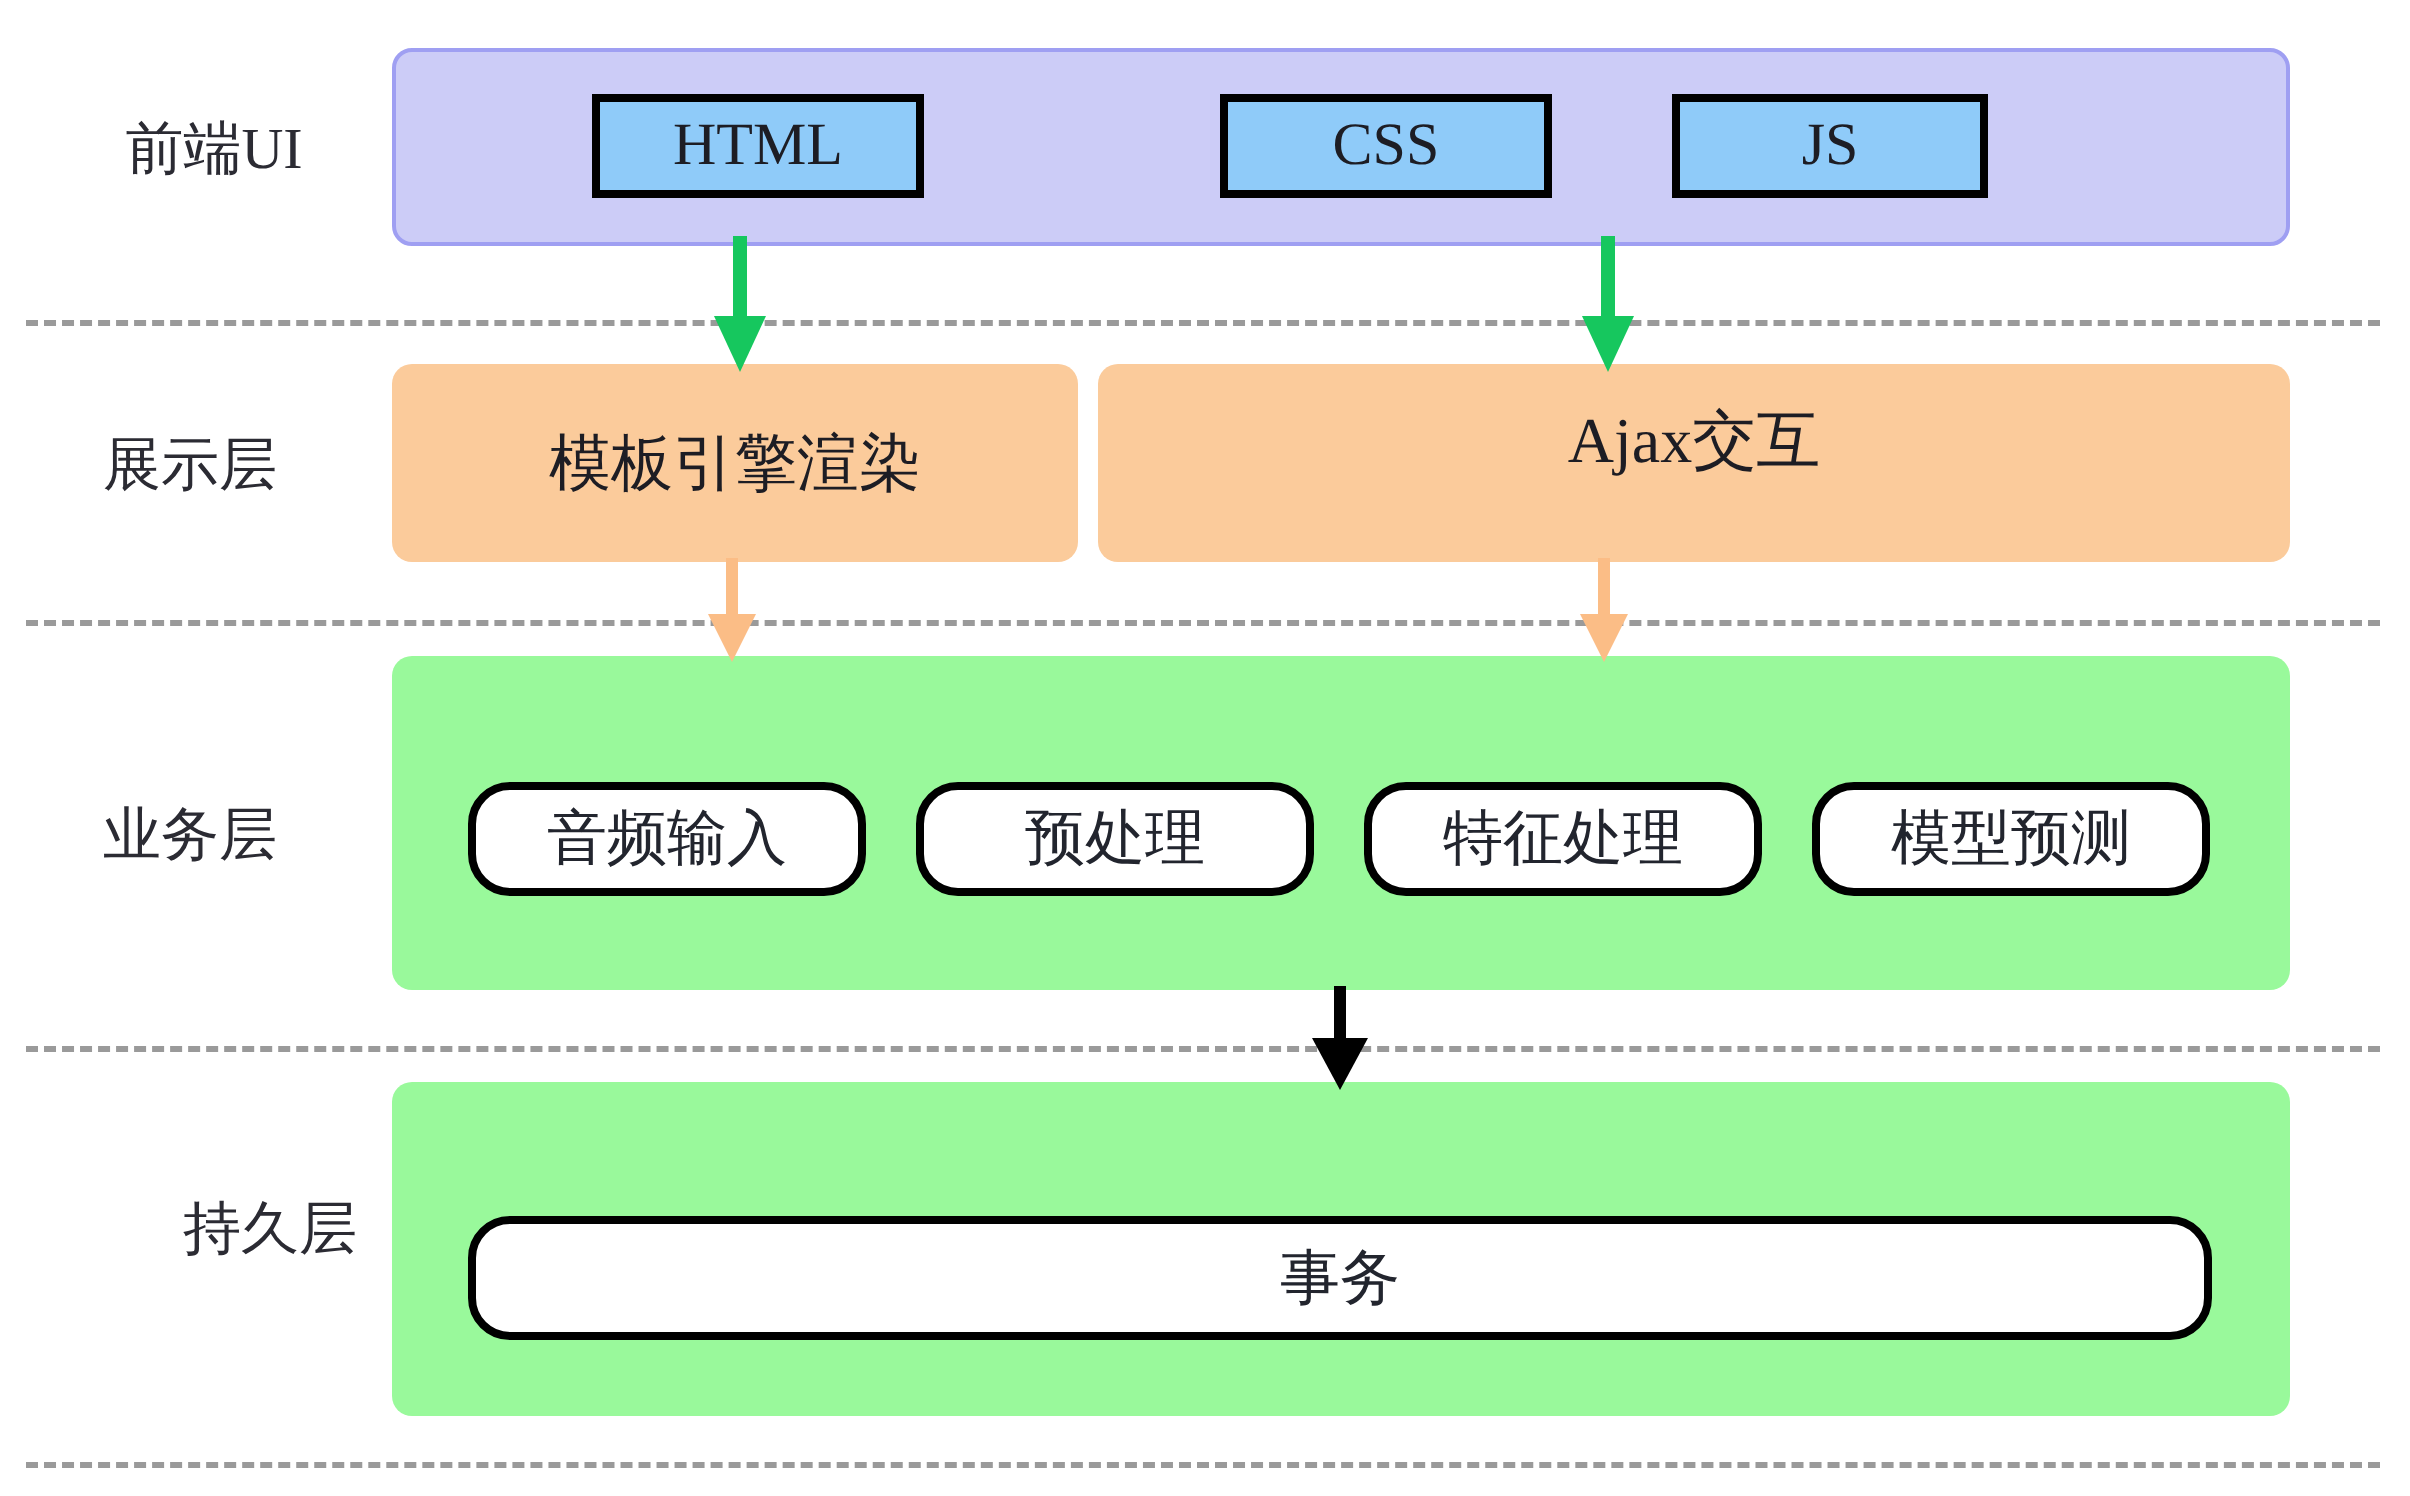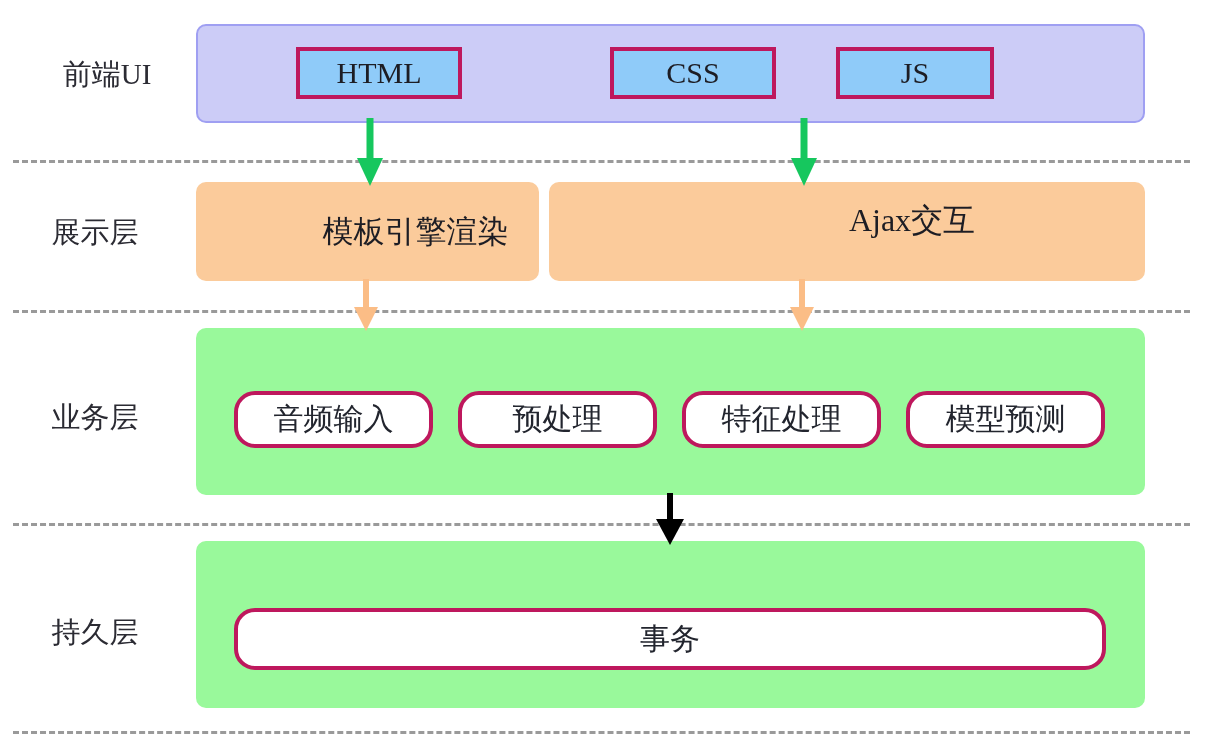--- a/index.html
+++ b/index.html
@@ -56,21 +56,21 @@
     background: #99f99b;
   }
 
   
   .node {
     position: absolute;
     box-sizing: border-box;
     display: flex;
     align-items: center;
     justify-content: center;
-    border: 4px solid #be185d;
+    border: 4px solid #000000;
     white-space: nowrap;
   }
   .node-blue {
     background: #8fcbf9;
     color: #1d1d24;
     font-size: 30px;
     font-family: "Liberation Serif", "DejaVu Serif", serif;
   }
   .node-white {
     background: #ffffff;
@@ -83,21 +83,20 @@
   
   .band-text {
     position: absolute;
     display: flex;
     align-items: center;
     justify-content: center;
     font-size: 31px;
     color: #1d1d24;
     white-space: nowrap;
     font-family: "Liberation Sans", "DejaVu Sans", sans-serif;
-    padding-left: 48px;
   }
   .band-text.serifish {
     font-family: "Liberation Serif", "DejaVu Serif", serif;
     font-size: 32px;
   }
 
   
   .arrow {
     position: absolute;
   }
@@ -108,39 +107,39 @@
 <div id="canvas">
 
   <div class="divider" style="top:160px;"></div>
   <div class="divider" style="top:310px;"></div>
   <div class="divider" style="top:523px;"></div>
   <div class="divider" style="top:731px;"></div>
 
   <div class="row-label" style="top:55px;padding-left:12px;">前端UI</div>
   <div class="row-label" style="top:213px; font-family:'Liberation Sans','DejaVu Sans',sans-serif;">展示层</div>
   <div class="row-label" style="top:398px; font-family:'Liberation Sans','DejaVu Sans',sans-serif;">业务层</div>
-  <div class="row-label" style="top:613px; font-family:'Liberation Sans','DejaVu Sans',sans-serif;">持久层</div>
+  <div class="row-label" style="top:595px; font-family:'Liberation Sans','DejaVu Sans',sans-serif;padding-left:40px;">持久层</div>
 
   <div class="band band-frontend" style="left:196px; top:24px; width:949px; height:99px;"></div>
 
   <div class="node node-blue" style="left:296px; top:47px; width:166px; height:52px;">
     <span>HTML</span>
   </div>
   <div class="node node-blue" style="left:578px; top:47px; width:166px; height:52px;margin-left:32px;">
     <span>CSS</span>
   </div>
   <div class="node node-blue" style="left:836px; top:47px; width:158px; height:52px;">
     <span>JS</span>
   </div>
 
   <div class="band band-orange" style="left:196px; top:182px; width:343px; height:99px;"></div>
   <div class="band-text" style="left:196px; top:182px; width:343px; height:99px;">模板引擎渲染</div>
 
   <div class="band band-orange" style="left:549px; top:182px; width:596px; height:99px;"></div>
-  <div class="band-text serifish" style="left:549px; top:182px; width:596px; height:78px;margin-left:17px;">Ajax交互</div>
+  <div class="band-text serifish" style="left:549px; top:182px; width:596px; height:78px;">Ajax交互</div>
 
   <div class="band band-green" style="left:196px; top:328px; width:949px; height:167px;"></div>
 
   <div class="node node-white" style="left:234px; top:391px; width:199px; height:57px;">
     <span>音频输入</span>
   </div>
   <div class="node node-white" style="left:458px; top:391px; width:199px; height:57px;">
     <span>预处理</span>
   </div>
   <div class="node node-white" style="left:906px; top:391px; width:199px; height:57px;">

